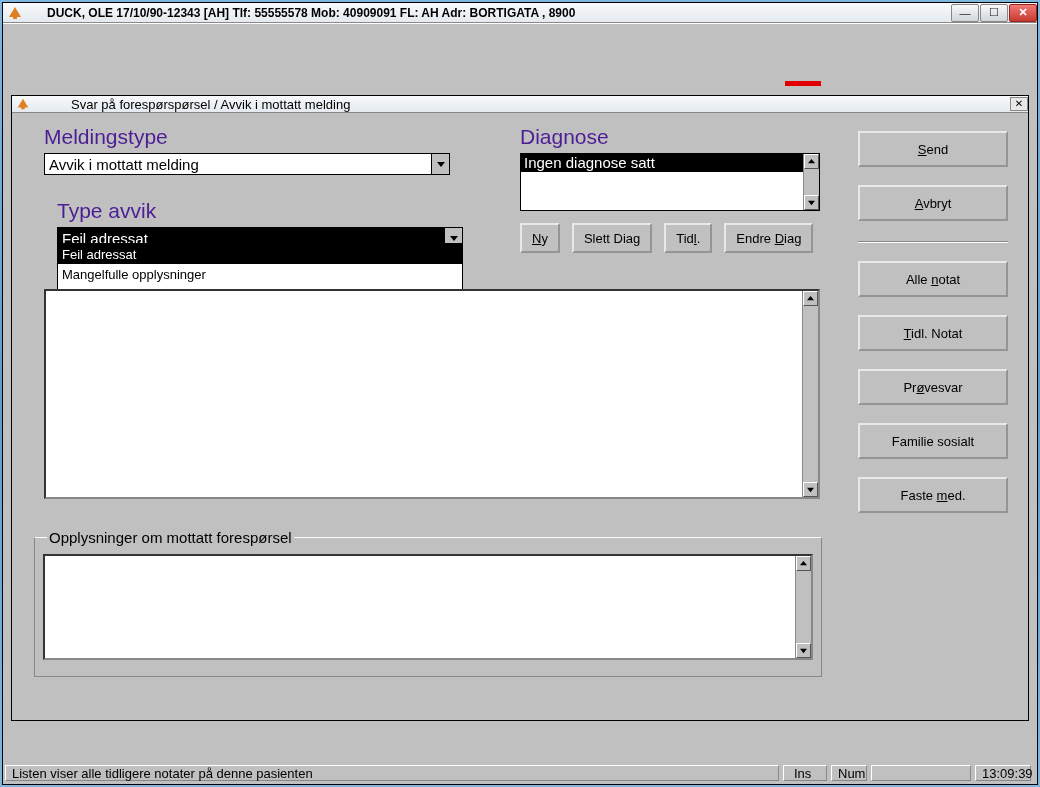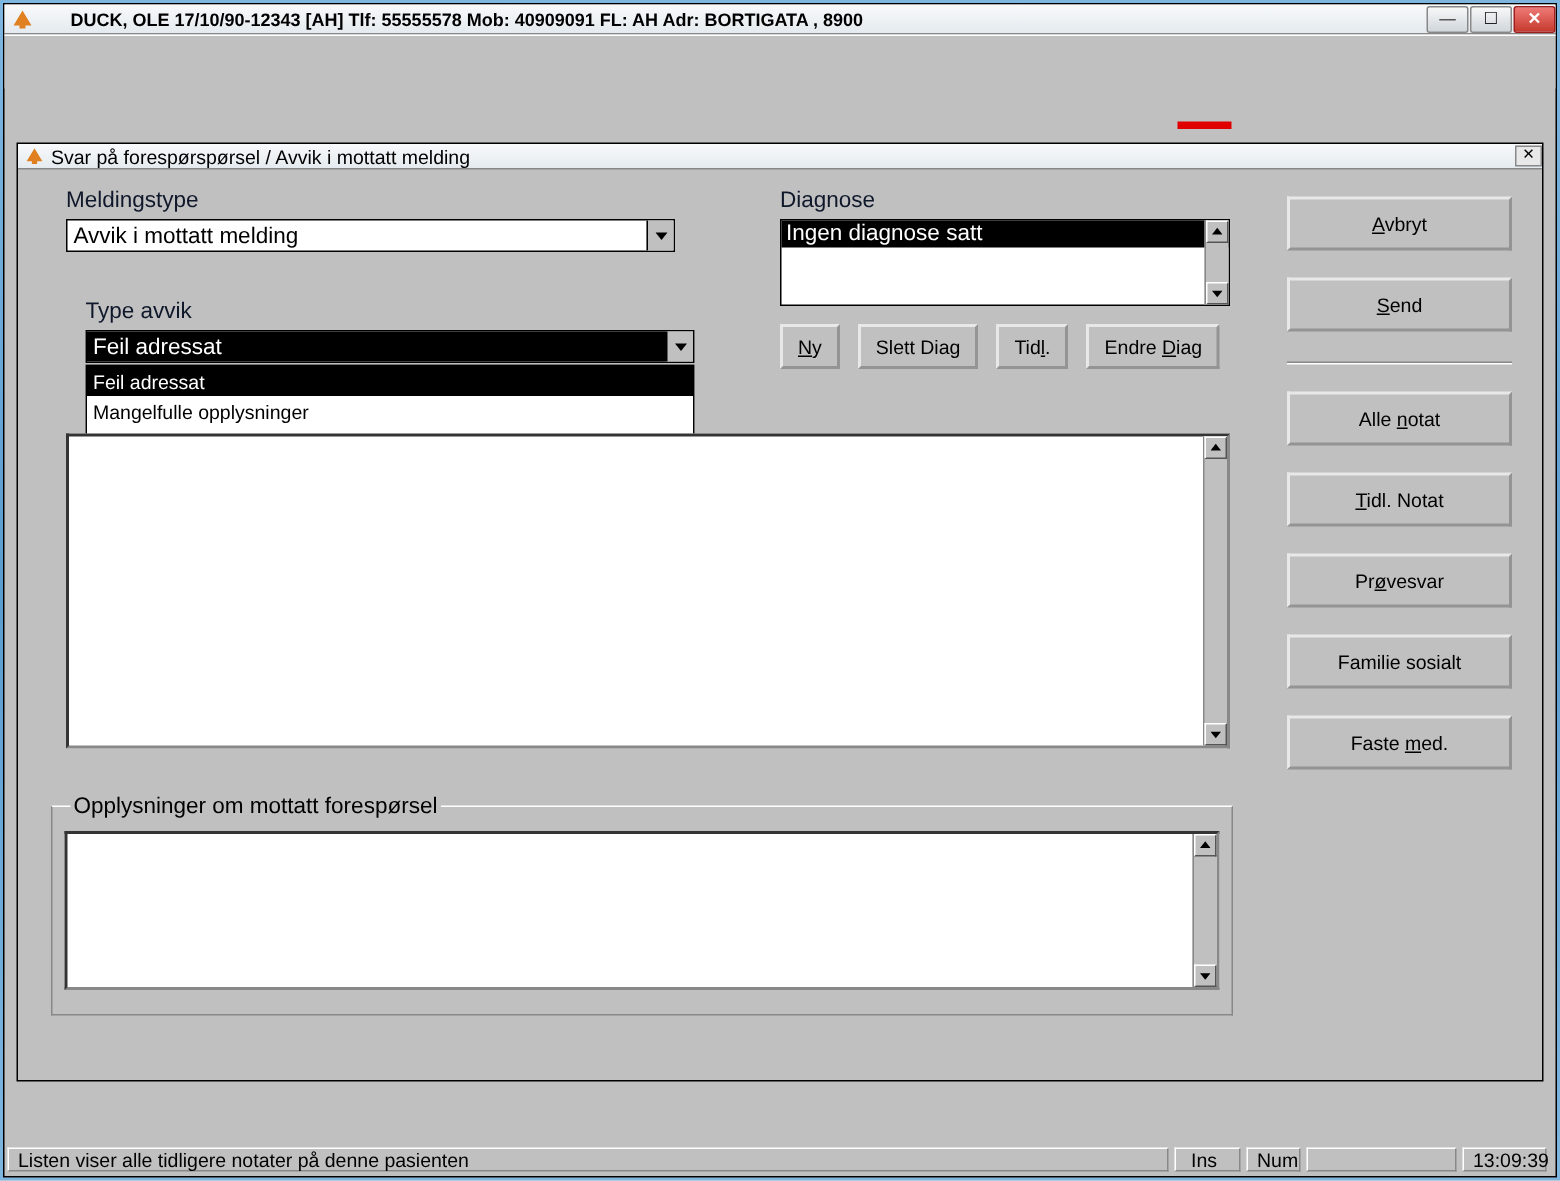--- a/index.html
+++ b/index.html
@@ -39,26 +39,26 @@
 .menubar span { cursor:default; }
 .toolbar-strip { height: 36px; background:#c0c0c0; border-top:1px solid #fff; }
 .red-accent { position:absolute; top:78px; left:782px; width:36px; height:5px; background:#e00000;}
 .inner-window {
   position:absolute; left:8px; top:92px; right:8px; height:626px;
   background:#c0c0c0; border:1px solid #000;
 }
 .inner-titlebar {
   height: 17px; background:linear-gradient(180deg,#f8fafb 0%,#e4eaef 100%);
   border-bottom:1px solid #888; display:flex; align-items:center;
-  padding-left:4px; font-size:12px;
+  padding-left:4px; font-size:12px;gap:37px;
 }
 .inner-titlebar .icon{width:14px;height:14px;margin-right:4px;}
 .inner-titlebar .close-x{margin-left:auto;width:18px;height:14px;border:1px solid #888;background:#e8e8e8;text-align:center;font-size:10px;line-height:12px;}
 .content { padding: 12px 20px; position:relative; height: calc(100% - 17px);}
-.label { font-size: 15px; color:#0f172a; }
+.label { font-size: 21px; color:#4c1d95; }
 .combo {
   background:#fff; border:1px solid #000; height:22px;
   display:flex; align-items:center; position:relative;
 }
 .combo .val { padding-left:4px; font-size:15px;}
 .combo .arrow {
   position:absolute; right:0; top:0; width:18px; height:100%;
   background:#c0c0c0; border-left:1px solid #000;
   display:flex; align-items:center; justify-content:center;
 }
@@ -193,24 +193,24 @@
               <span>Tid<u>l</u>.</span>
             </div>
           <div class="btn3d">
               <span>Endre&nbsp;<u>D</u>iag</span>
             </div>
         </div>
       </div>
 
       <div class="right-buttons">
         <div class="btn3d">
+            <span><u>S</u>end</span>
+          </div>
+        <div class="btn3d">
             <span><u>A</u>vbryt</span>
-          </div>
-        <div class="btn3d">
-            <span><u>S</u>end</span>
           </div>
         <hr>
         <div class="btn3d">
             <span>Alle&nbsp;<u>n</u>otat</span>
           </div>
         <div class="btn3d">
             <span><u>T</u>idl. Notat</span>
           </div>
         <div class="btn3d">
             <span>Pr<u>ø</u>vesvar</span>

